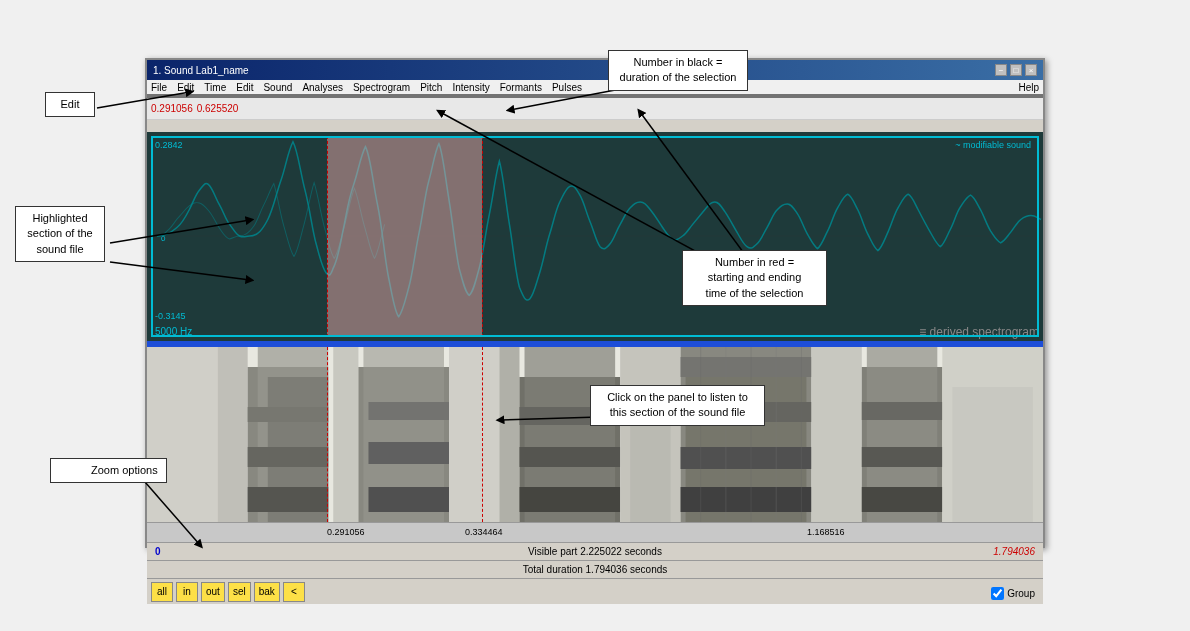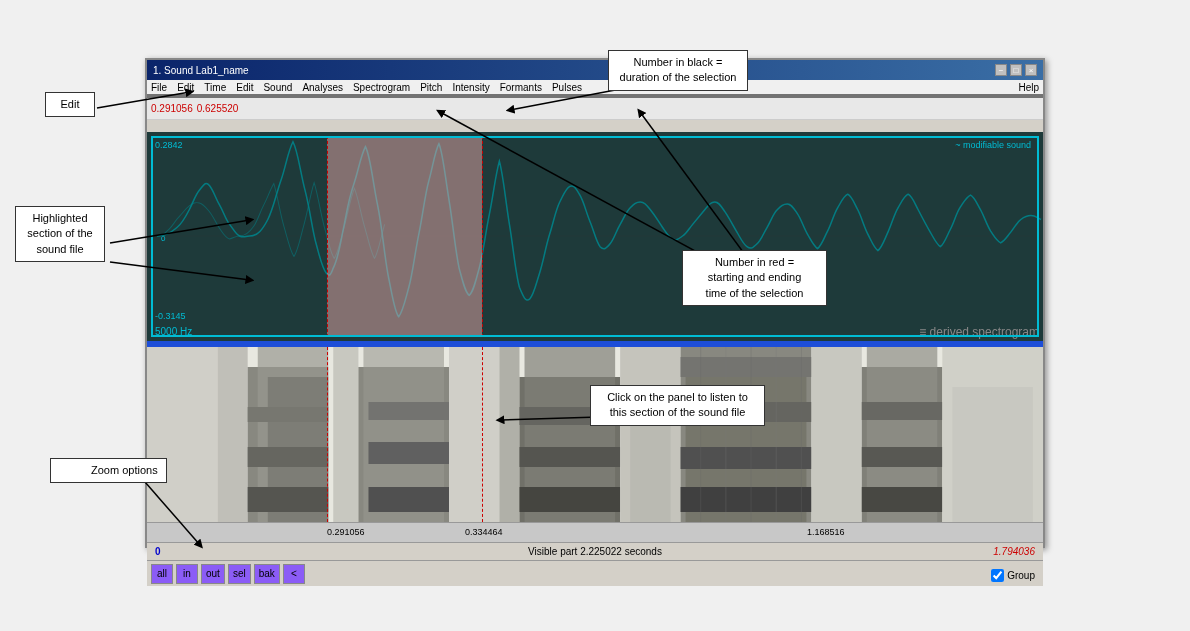--- a/index.html
+++ b/index.html
@@ -294,21 +294,21 @@
       background: #d4d0c8;
       display: flex;
       align-items: center;
       padding: 0 4px;
       gap: 3px;
       border-top: 1px solid #999;
     }
     .zoom-btn {
       min-width: 22px;
       height: 20px;
-      background: #8b5cf6;
+      background: #fde047;
       border: 1px solid #888;
       font-size: 10px;
       cursor: pointer;
       display: flex; align-items: center; justify-content: center;
       padding: 0 4px;
     }
 
     .group-check {
       position: absolute;
       right: 8px;
@@ -559,20 +559,23 @@
     <span class="ruler-mark" style="left: 318px;">0.334464</span>
     <span class="ruler-mark" style="left: 660px;">1.168516</span>
   </div>
 
   <div class="status-bar-1" style="position:relative;">
     <span class="left-val">0</span>
     <span>Visible part 2.225022 seconds</span>
     <span class="right-val">1.794036</span>
   </div>
 
+  <div class="status-bar-2">
+    <span>Total duration 1.794036 seconds</span>
+  </div>
 
   <div class="zoom-buttons" style="position:relative;">
     <button class="zoom-btn">all</button>
     <button class="zoom-btn">in</button>
     <button class="zoom-btn">out</button>
     <button class="zoom-btn">sel</button>
     <button class="zoom-btn">bak</button>
     <button class="zoom-btn">&lt;</button>
 
     <div class="group-check">

